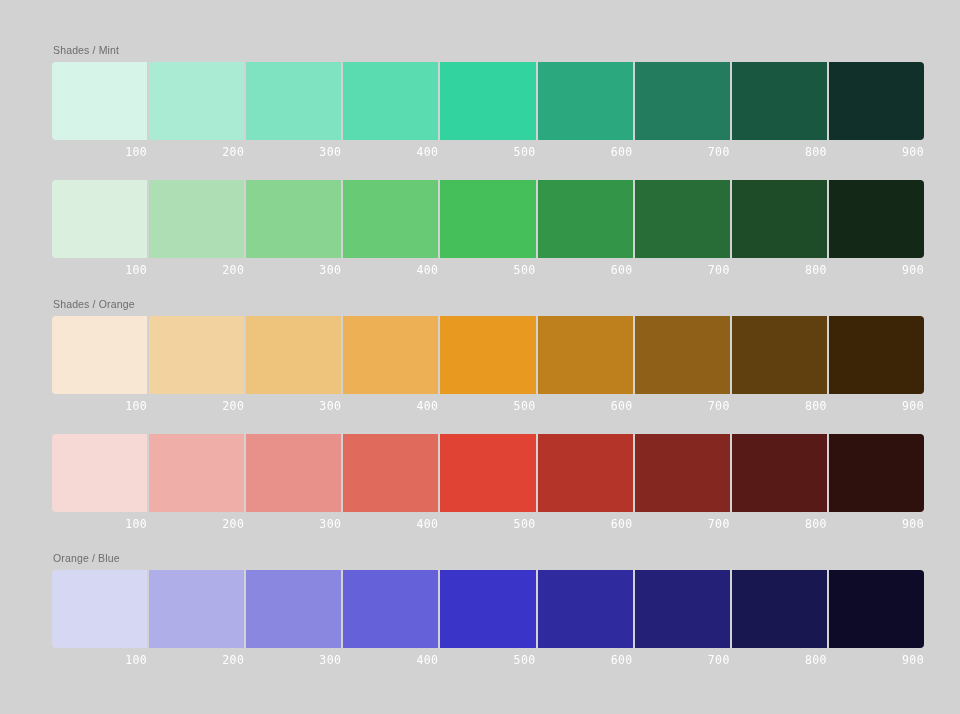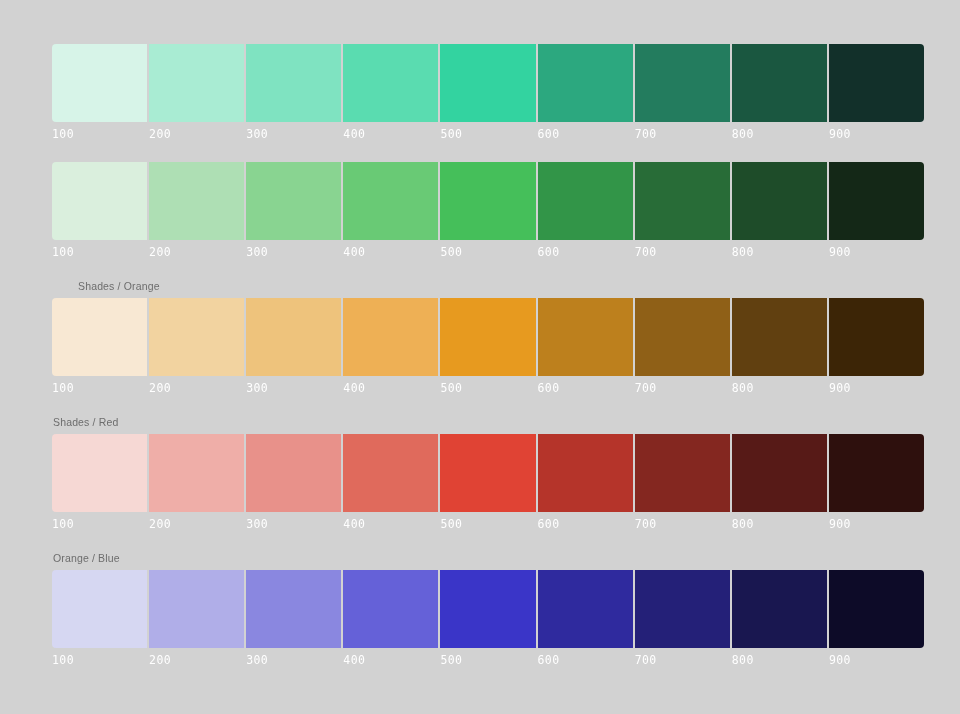--- a/index.html
+++ b/index.html
@@ -49,36 +49,37 @@
   .swatch + .swatch {
     margin-left: 2px;
   }
   .scale-labels {
     display: flex;
     width: 872px;
     margin-top: 4px;
   }
   .scale-label {
     flex: 1 1 0;
-    text-align: left;
+    text-align: right;
     font-family: "DejaVu Sans Mono", "Liberation Mono", monospace;
     font-size: 11.5px;
     line-height: 16px;
     color: #ffffff;
     letter-spacing: 0.4px;
   }
   .scale-label + .scale-label {
     margin-left: 2px;
   }
 </style>
 </head>
 <body style="background-color: rgb(210, 210, 210);">
 
 <div id="palette-page" style="background-color: rgb(210, 210, 210);">
   <div class="shade-group">
+    <div class="group-title" style="color: rgb(109, 109, 109);">Shades / Mint</div>
     <div class="swatch-strip">
       <div class="swatch" style="background-color: rgb(215, 244, 232);"></div>
       <div class="swatch" style="background-color: rgb(169, 236, 211);"></div>
       <div class="swatch" style="background-color: rgb(127, 227, 193);"></div>
       <div class="swatch" style="background-color: rgb(90, 220, 176);"></div>
       <div class="swatch" style="background-color: rgb(51, 211, 160);"></div>
       <div class="swatch" style="background-color: rgb(44, 168, 127);"></div>
       <div class="swatch" style="background-color: rgb(35, 124, 94);"></div>
       <div class="swatch" style="background-color: rgb(26, 87, 64);"></div>
       <div class="swatch" style="background-color: rgb(18, 48, 42);"></div>
@@ -115,21 +116,21 @@
       <div class="scale-label" style="color: rgb(255, 255, 255);">400</div>
       <div class="scale-label" style="color: rgb(255, 255, 255);">500</div>
       <div class="scale-label" style="color: rgb(255, 255, 255);">600</div>
       <div class="scale-label" style="color: rgb(255, 255, 255);">700</div>
       <div class="scale-label" style="color: rgb(255, 255, 255);">800</div>
       <div class="scale-label" style="color: rgb(255, 255, 255);">900</div>
     </div>
   </div>
 
   <div class="shade-group">
-    <div class="group-title" style="color: rgb(109, 109, 109); margin-left: 25px;">Shades / Orange</div>
+    <div class="group-title" style="color: rgb(109, 109, 109);">Shades / Orange</div>
     <div class="swatch-strip">
       <div class="swatch" style="background-color: rgb(248, 232, 211);"></div>
       <div class="swatch" style="background-color: rgb(242, 211, 160);"></div>
       <div class="swatch" style="background-color: rgb(238, 195, 124);"></div>
       <div class="swatch" style="background-color: rgb(238, 176, 85);"></div>
       <div class="swatch" style="background-color: rgb(231, 154, 31);"></div>
       <div class="swatch" style="background-color: rgb(189, 128, 29);"></div>
       <div class="swatch" style="background-color: rgb(143, 96, 23);"></div>
       <div class="swatch" style="background-color: rgb(97, 64, 16);"></div>
       <div class="swatch" style="background-color: rgb(60, 37, 6);"></div>
@@ -141,21 +142,20 @@
       <div class="scale-label" style="color: rgb(255, 255, 255);">400</div>
       <div class="scale-label" style="color: rgb(255, 255, 255);">500</div>
       <div class="scale-label" style="color: rgb(255, 255, 255);">600</div>
       <div class="scale-label" style="color: rgb(255, 255, 255);">700</div>
       <div class="scale-label" style="color: rgb(255, 255, 255);">800</div>
       <div class="scale-label" style="color: rgb(255, 255, 255);">900</div>
     </div>
   </div>
 
   <div class="shade-group">
-    <div class="group-title" style="color: rgb(109, 109, 109);">Shades / Red</div>
     <div class="swatch-strip">
       <div class="swatch" style="background-color: rgb(246, 216, 212);"></div>
       <div class="swatch" style="background-color: rgb(239, 174, 168);"></div>
       <div class="swatch" style="background-color: rgb(232, 145, 138);"></div>
       <div class="swatch" style="background-color: rgb(224, 106, 92);"></div>
       <div class="swatch" style="background-color: rgb(224, 67, 52);"></div>
       <div class="swatch" style="background-color: rgb(181, 52, 42);"></div>
       <div class="swatch" style="background-color: rgb(132, 39, 32);"></div>
       <div class="swatch" style="background-color: rgb(87, 26, 23);"></div>
       <div class="swatch" style="background-color: rgb(46, 16, 13);"></div>

